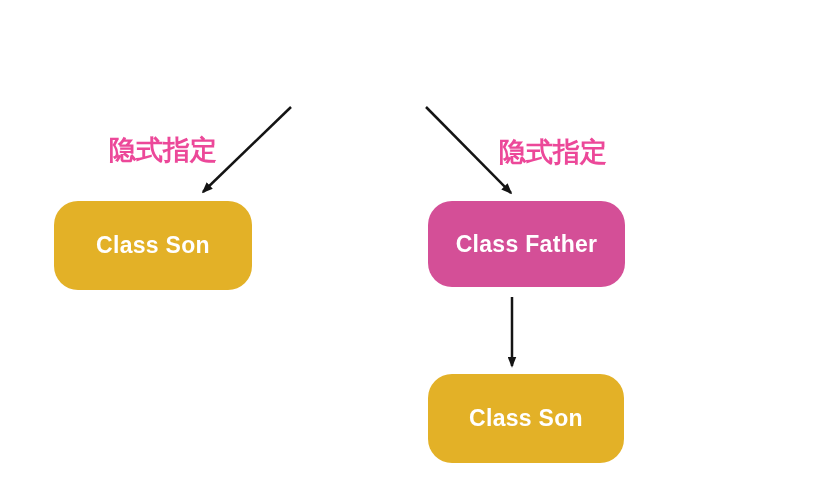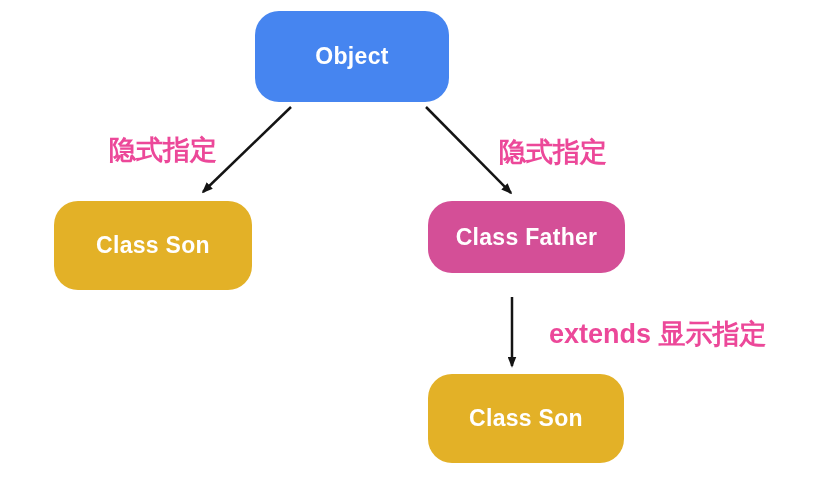--- a/index.html
+++ b/index.html
@@ -33,21 +33,21 @@
   }
   .node-label {
     color: #ffffff;
     font-weight: bold;
     font-size: 23px;
     letter-spacing: 0.3px;
     white-space: nowrap;
   }
   .node-object        { left: 255px; top: 11px;  width: 194px; height: 91px; }
   .node-class-son-left{ left: 54px;  top: 201px; width: 198px; height: 89px; }
-  .node-class-father  { left: 428px; top: 201px; width: 197px; height: 72px; }
+  .node-class-father  { left: 428px; top: 201px; width: 197px; height: 86px; }
   .node-class-son-bottom { left: 428px; top: 374px; width: 196px; height: 89px; }
   .edge-label {
     position: absolute;
     color: #ec4899;
     font-weight: bold;
     font-size: 27px;
     line-height: 28px;
     white-space: nowrap;
   }
   .edge-label-left  { left: 109px; top: 136px; }
@@ -69,35 +69,31 @@
     <defs>
       <marker id="arrow" viewBox="0 0 10 8" refX="8.5" refY="4" markerWidth="11" markerHeight="9" orient="auto" markerUnits="userSpaceOnUse">
         <path class="arrow-head" d="M0,0 L10,4 L0,8 z"></path>
       </marker>
     </defs>
     <line class="edge-line" x1="291" y1="107" x2="203" y2="192" marker-end="url(#arrow)"></line>
     <line class="edge-line" x1="426" y1="107" x2="511" y2="193" marker-end="url(#arrow)"></line>
     <line class="edge-line" x1="512" y1="297" x2="512" y2="366" marker-end="url(#arrow)"></line>
   </svg>
 
-  <div class="node node-object" style="background-color: rgb(70, 133, 240);">
-    <span class="node-label">Object</span>
-  </div>
 
   <div class="node node-class-son-left" style="background-color: rgb(227, 177, 39);">
     <span class="node-label">Class Son</span>
   </div>
 
   <div class="node node-class-father" style="background-color: rgb(212, 79, 151);">
     <span class="node-label">Class Father</span>
   </div>
 
   <div class="node node-class-son-bottom" style="background-color: rgb(227, 177, 39);">
     <span class="node-label">Class Son</span>
   </div>
 
   <div class="edge-label edge-label-left">隐式指定</div>
 
   <div class="edge-label edge-label-right">隐式指定</div>
 
-  <div class="edge-label edge-label-extends">extends 显示指定</div>
 
 </div>
 
 </body></html>

